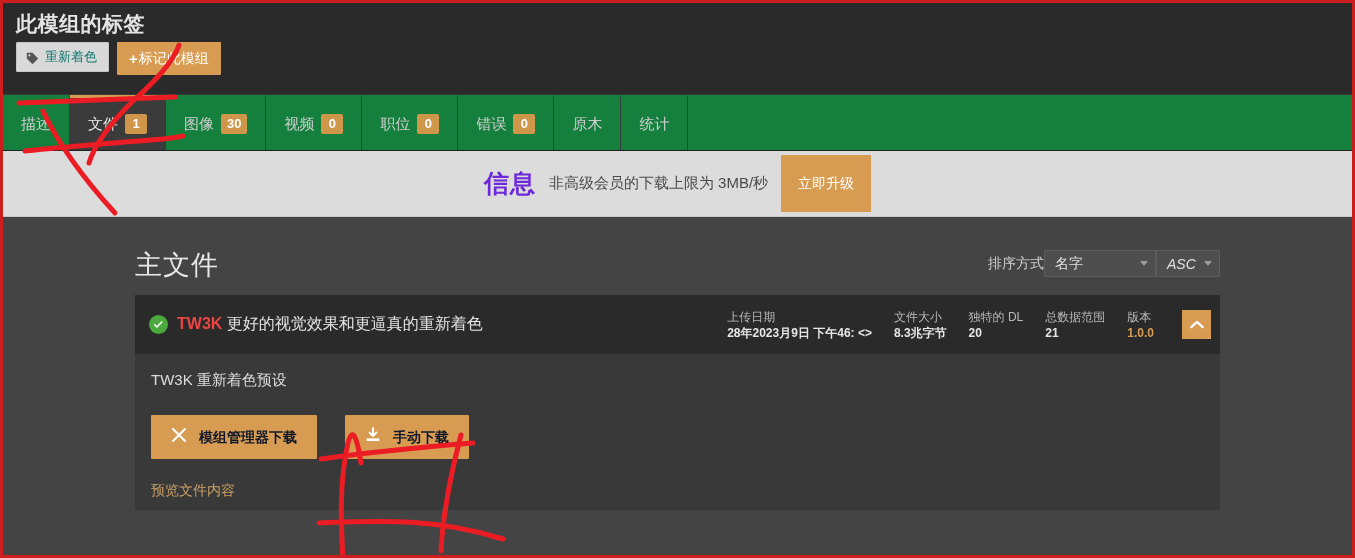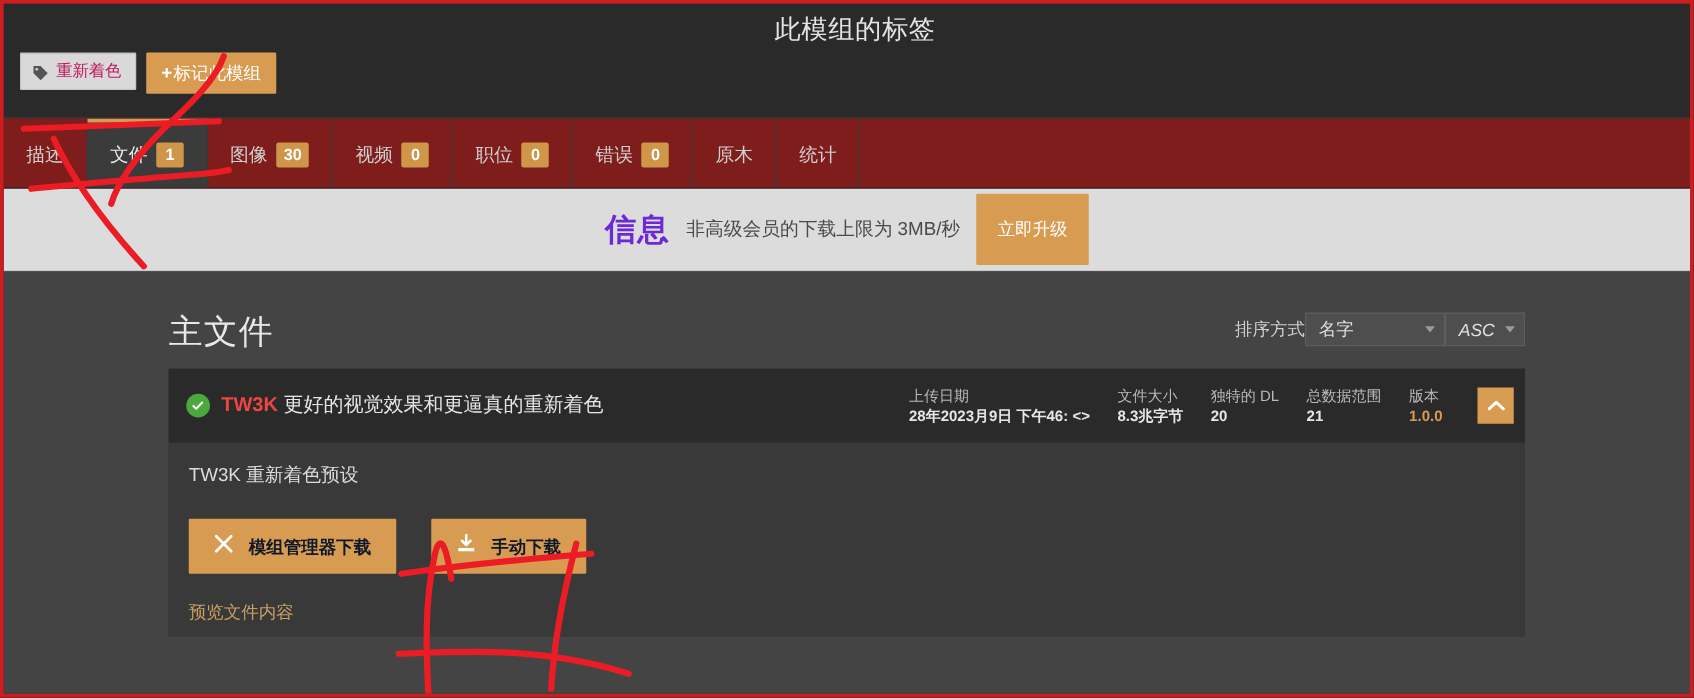--- a/index.html
+++ b/index.html
@@ -31,35 +31,34 @@
   
   .header-area {
     background: #2a2a2a;
     padding: 8px 0 0 8px;
     height: 91px;
     box-sizing: border-box;
   }
   .tags-title {
     font-size: 21px;
     color: #e4e4e4;
-    font-weight: 400;
+    font-weight: 700;
     letter-spacing: 0.5px;
     margin: 0 0 5px 5px;
     line-height: 26px;
-    text-align: center;
   }
   .tag-row {
     display: flex;
     align-items: flex-start;
     gap: 8px;
     margin-left: 5px;
   }
   .btn-tag {
     background: #d9d9d9;
-    color: #be185d;
+    color: #0f766e;
     border: 1px solid #c6c6c6;
     font-size: 13px;
     padding: 6px 11px 6px 9px;
     display: inline-flex;
     align-items: center;
     gap: 6px;
     line-height: 16px;
     cursor: pointer;
     border-radius: 1px;
   }
@@ -85,21 +84,21 @@
   .btn-flag .plus {
     font-weight: 700;
     margin-right: 1px;
     font-size: 15px;
   }
 
   
   .tab-bar {
     display: flex;
     align-items: stretch;
-    background: #7f1d1d;
+    background: #15803d;
     border-top: 1px solid #3a3a3a;
     border-bottom: 1px solid #1f1f1f;
     height: 55px;
   }
   .tab {
     display: flex;
     align-items: center;
     gap: 7px;
     padding: 0 18px;
     font-size: 15px;

